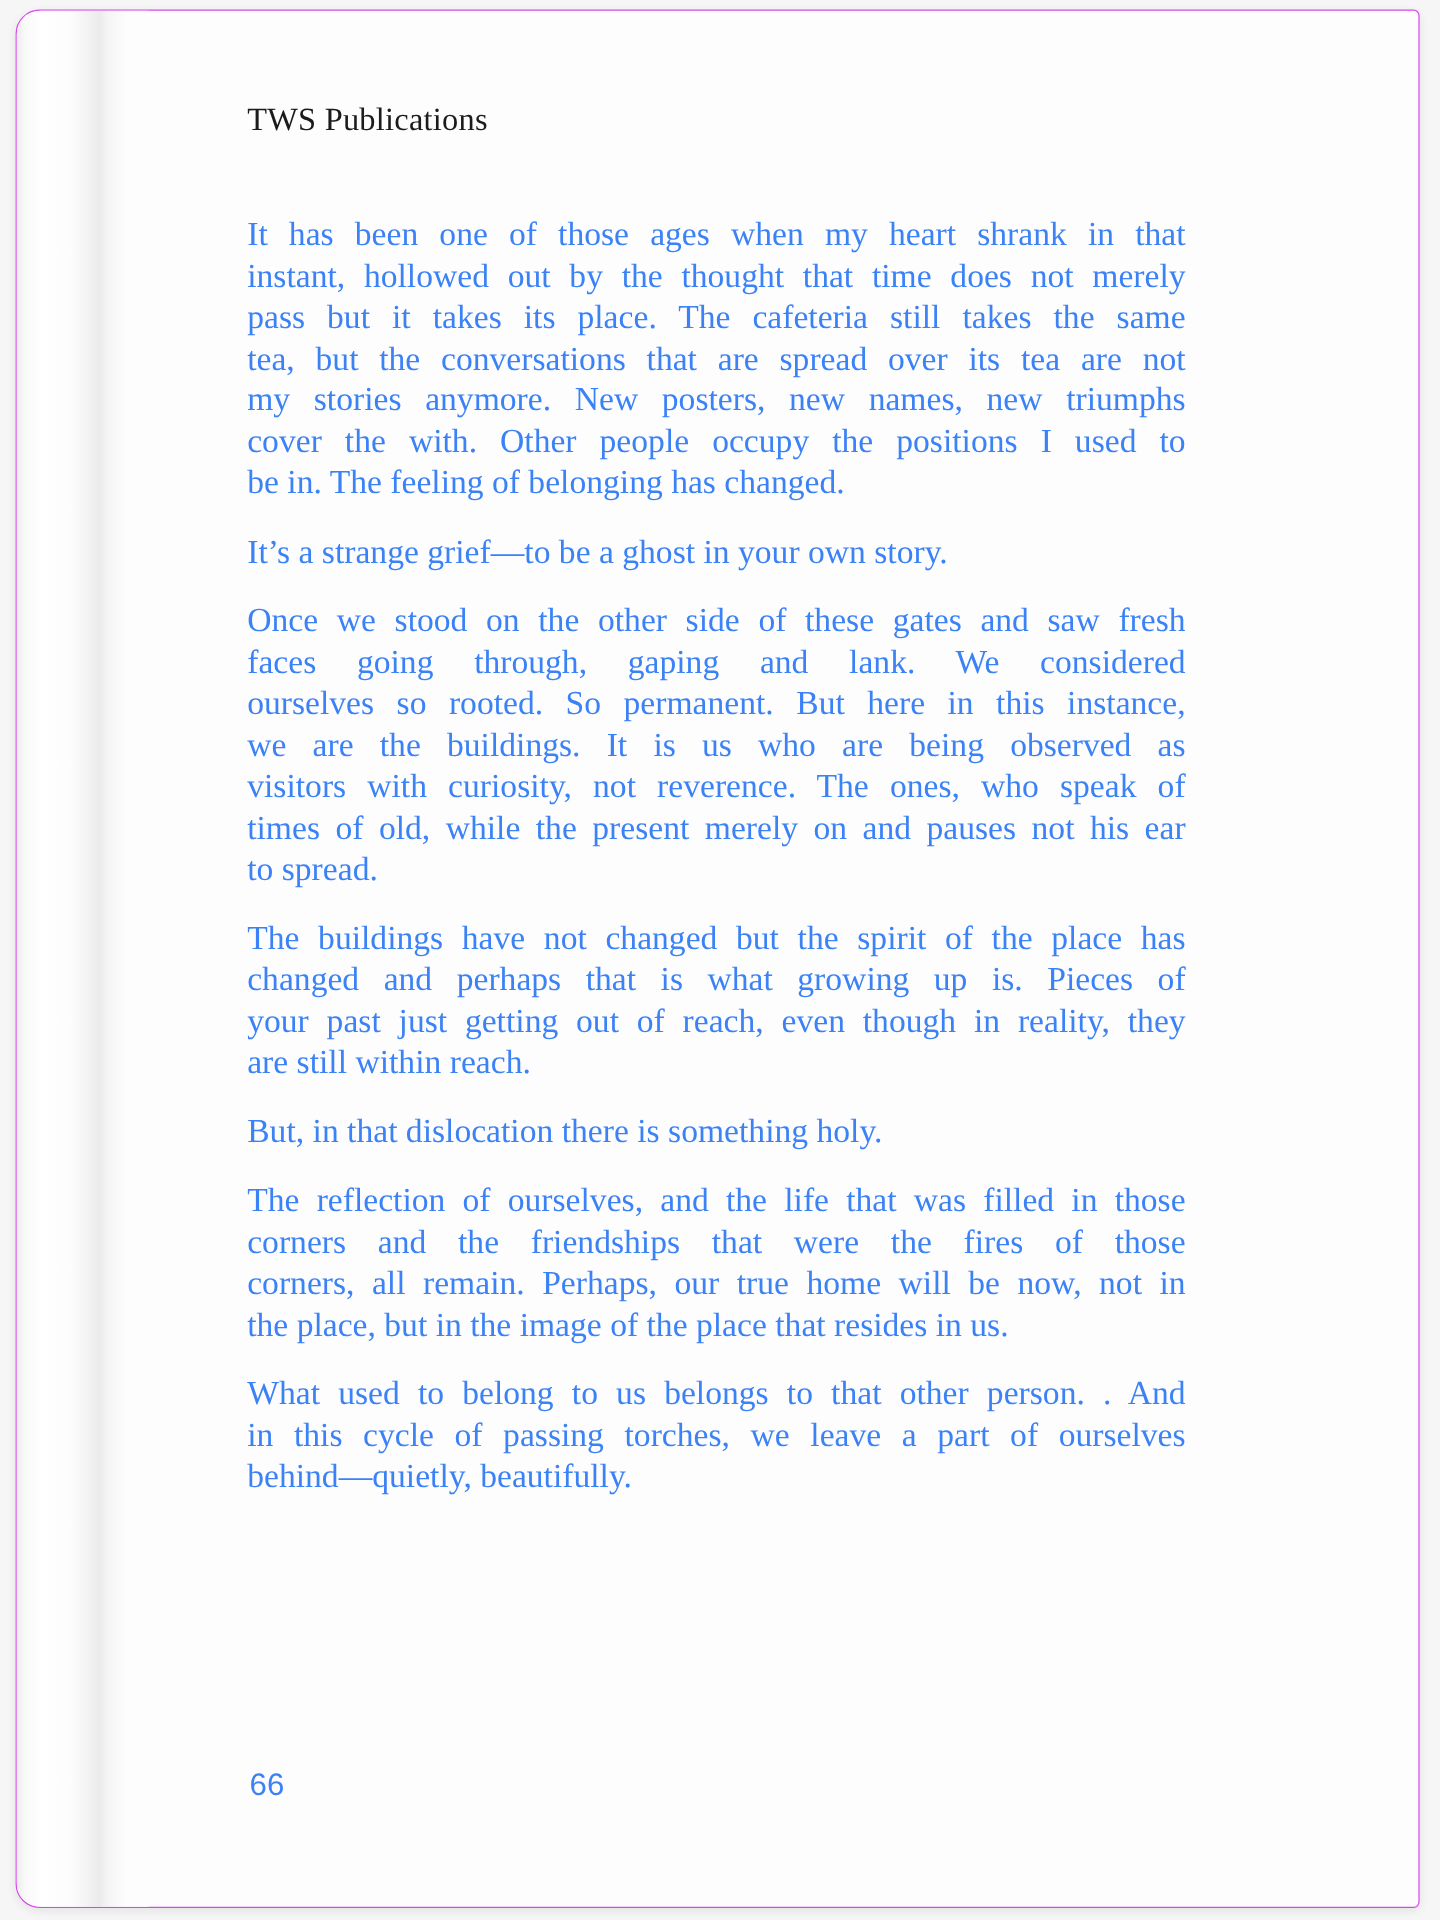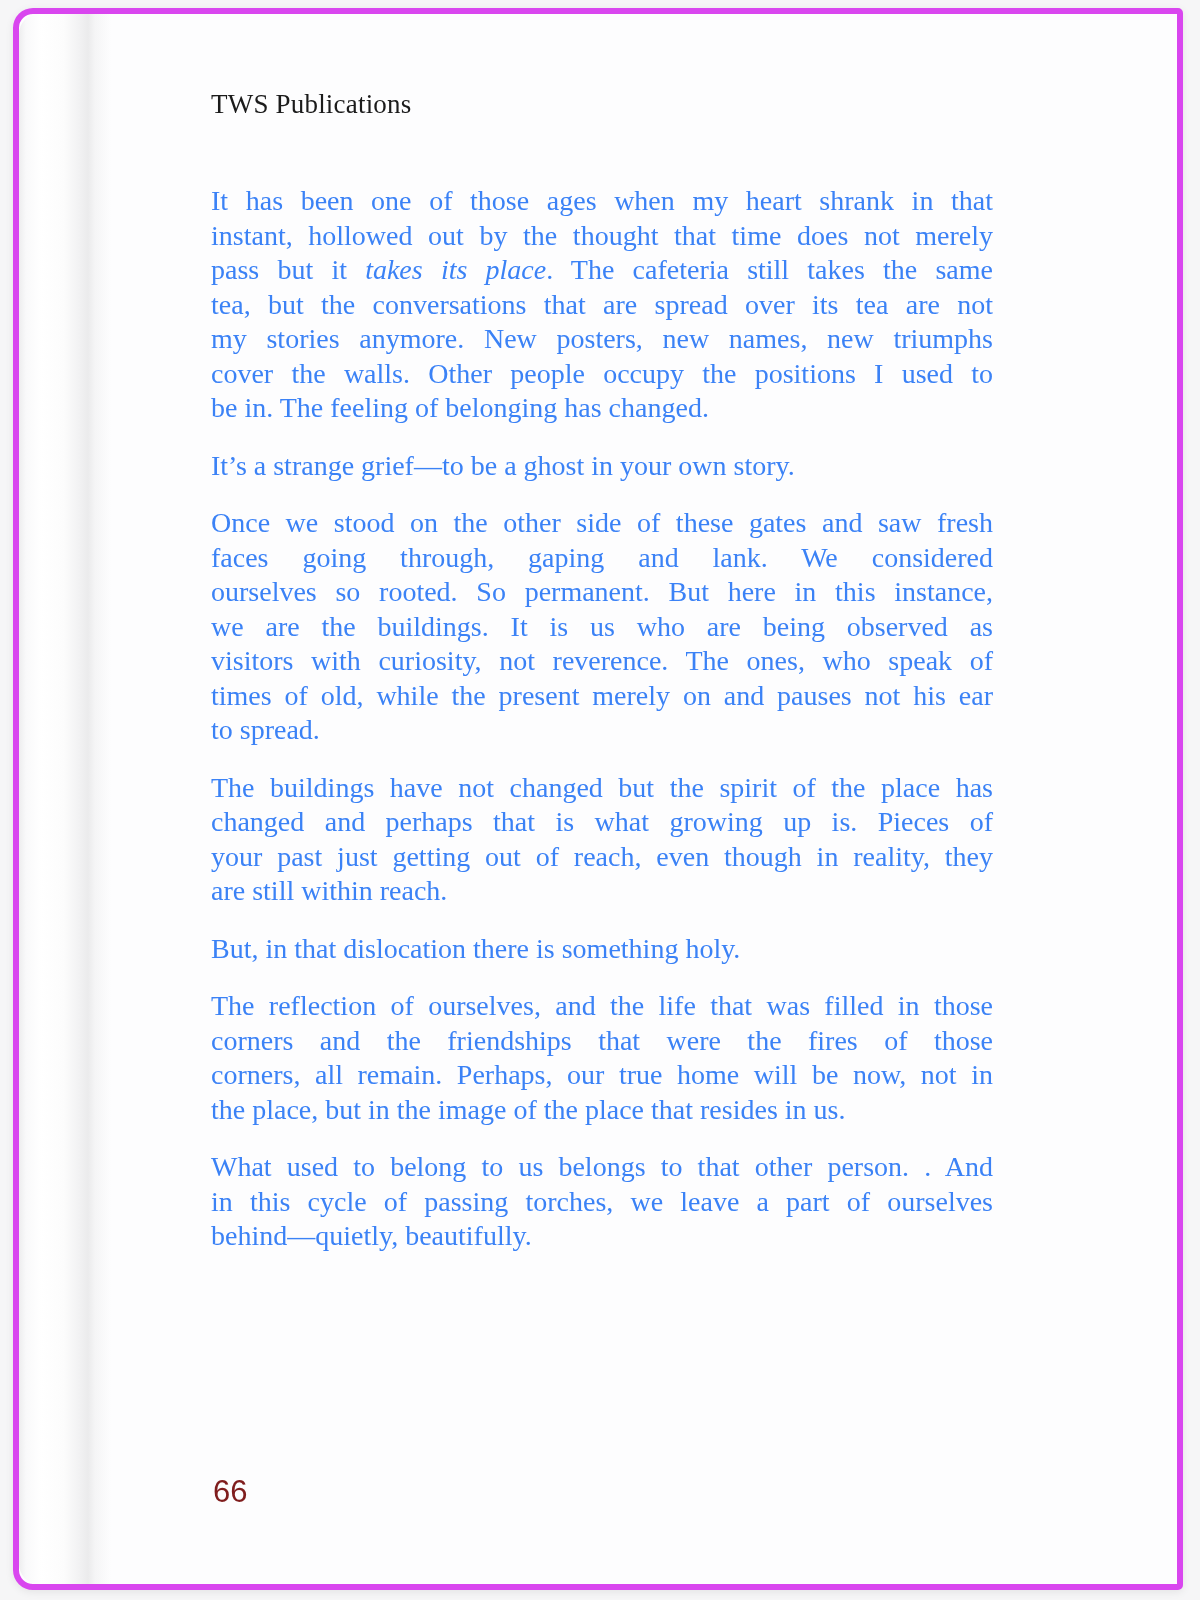--- a/index.html
+++ b/index.html
@@ -15,21 +15,21 @@
     overflow: hidden;
     font-family: "Liberation Serif", "DejaVu Serif", serif;
   }
   .book-page {
     position: absolute;
     left: 13px;
     top: 8px;
     width: 1170px;
     height: 1582px;
     background: #fdfdfe;
-    border: 6px solid #d946ef;
+    border: 1px solid #d946ef;
     border-radius: 20px 5px 5px 20px;
     box-shadow: 0 2px 8px rgba(0,0,0,0.08);
     box-sizing: border-box;
   }
   
   .spine {
     position: absolute;
     left: 0;
     top: 0;
     bottom: 0;
@@ -70,47 +70,46 @@
   }
   .line {
     text-align: justify;
     text-align-last: justify;
   }
   .line.last {
     text-align: center;
     text-align-last: left;
   }
   .it {
-    font-style: italic;
   }
   .page-number {
     position: absolute;
     left: 194px;
     top: 1460px;
     font-family: "Liberation Sans", "DejaVu Sans", sans-serif;
-    font-size: 31px;
+    font-size: 26px;
     line-height: 36px;
-    color: #7f1d1d;
+    color: #3b82f6;
   }
 </style>
 </head>
 <body>
 
 <div class="stage">
   <div class="book-page">
     <div class="spine"></div>
     <div class="running-header">TWS Publications</div>
     <div class="body-text">
         <div class="para">
           <div class="line"><span>It has been one of those ages when my heart shrank in that</span></div>
           <div class="line"><span>instant, hollowed out by the thought that time does not merely</span></div>
           <div class="line"><span>pass but it </span><span class="it">takes its place</span><span>. The cafeteria still takes the same</span></div>
           <div class="line"><span>tea, but the conversations that are spread over its tea are not</span></div>
           <div class="line"><span>my stories anymore. New posters, new names, new triumphs</span></div>
-          <div class="line"><span>cover the walls. Other people occupy the positions I used to</span></div>
+          <div class="line"><span>cover the with. Other people occupy the positions I used to</span></div>
           <div class="line last"><span>be in. The feeling of belonging has changed.</span></div>
         </div>
         <div class="para">
           <div class="line last"><span>It’s a strange grief—to be a ghost in your own story.</span></div>
         </div>
         <div class="para">
           <div class="line"><span>Once we stood on the other side of these gates and saw fresh</span></div>
           <div class="line"><span>faces going through, gaping and lank. We considered</span></div>
           <div class="line"><span>ourselves so rooted. So permanent. But here in this instance,</span></div>
           <div class="line"><span>we are the buildings. It is us who are being observed as</span></div>

